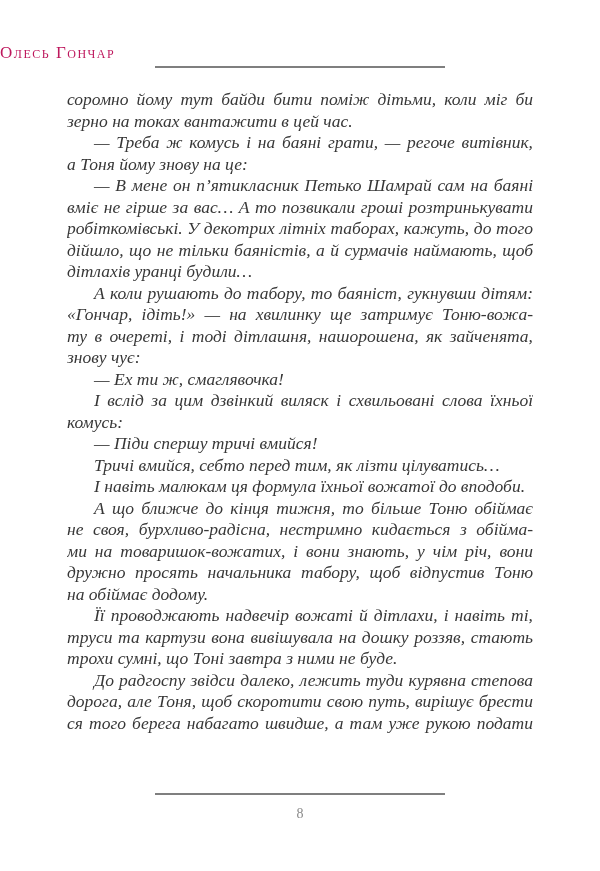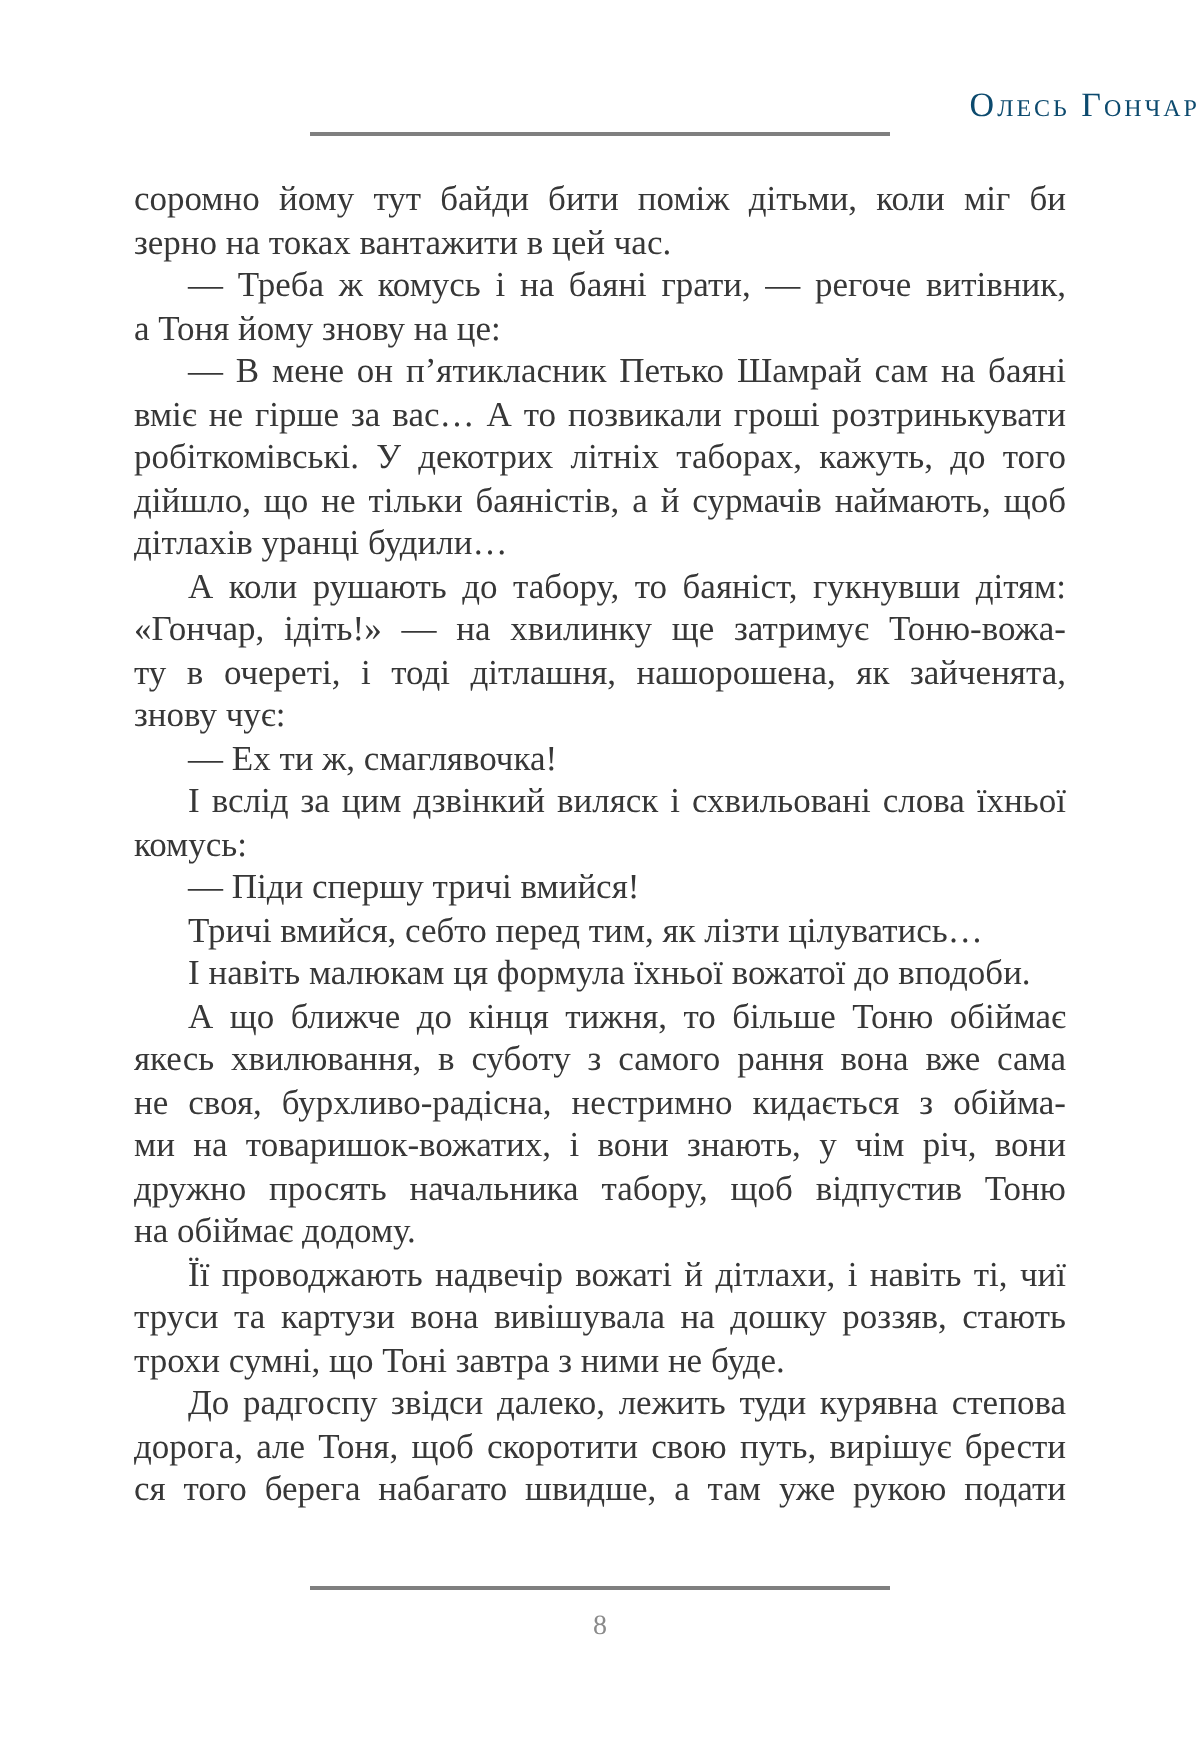--- a/index.html
+++ b/index.html
@@ -14,26 +14,26 @@
     background: #ffffff;
     overflow: hidden;
     font-family: "Liberation Serif", "DejaVu Serif", serif;
   }
   
   .author {
     position: absolute;
     top: 44px;
     left: 0;
     width: 100%;
-    text-align: right;
+    text-align: left;
     font-variant: small-caps;
     font-size: 17px;
     line-height: 17px;
     letter-spacing: 1.5px;
-    color: #0c4a6e;
+    color: #be185d;
   }
   .rule {
     position: absolute;
     left: 155px;
     width: 290px;
     height: 2px;
     background: #7f7f7f;
   }
   .head-rule { top: 66px; }
   .foot-rule { top: 793px; }
@@ -45,20 +45,21 @@
     width: 466px;
     font-size: 17.5px;
     line-height: 21.5px;
     color: #373737;
   }
   .line {
     height: 21.5px;
     overflow: hidden;
     text-align: justify;
     text-align-last: justify;
+    font-style: italic;
   }
   .line.lastline { text-align-last: left; }
   .line.indent { text-indent: 27px; }
   
   .page-number {
     position: absolute;
     top: 805px;
     left: 0;
     width: 100%;
     text-align: center;
@@ -109,21 +110,20 @@
         <div class="line indent lastline">— Піди спершу тричі вмийся!</div>
       </div>
       <div class="para">
         <div class="line indent lastline">Тричі вмийся, себто перед тим, як лізти цілуватись…</div>
       </div>
       <div class="para">
         <div class="line indent lastline">І навіть малюкам ця формула їхньої вожатої до вподоби.</div>
       </div>
       <div class="para">
         <div class="line indent">А що ближче до кінця тижня, то більше Тоню обіймає</div>
-        <div class="line">якесь хвилювання, в суботу з самого рання вона вже сама</div>
         <div class="line">не своя, бурхливо-радісна, нестримно кидається з обійма-</div>
         <div class="line">ми на товаришок-вожатих, і вони знають, у чім річ, вони</div>
         <div class="line">дружно просять начальника табору, щоб відпустив Тоню</div>
         <div class="line lastline">на обіймає додому.</div>
       </div>
       <div class="para">
         <div class="line indent">Її проводжають надвечір вожаті й дітлахи, і навіть ті, чиї</div>
         <div class="line">труси та картузи вона вивішувала на дошку роззяв, стають</div>
         <div class="line lastline">трохи сумні, що Тоні завтра з ними не буде.</div>
       </div>

